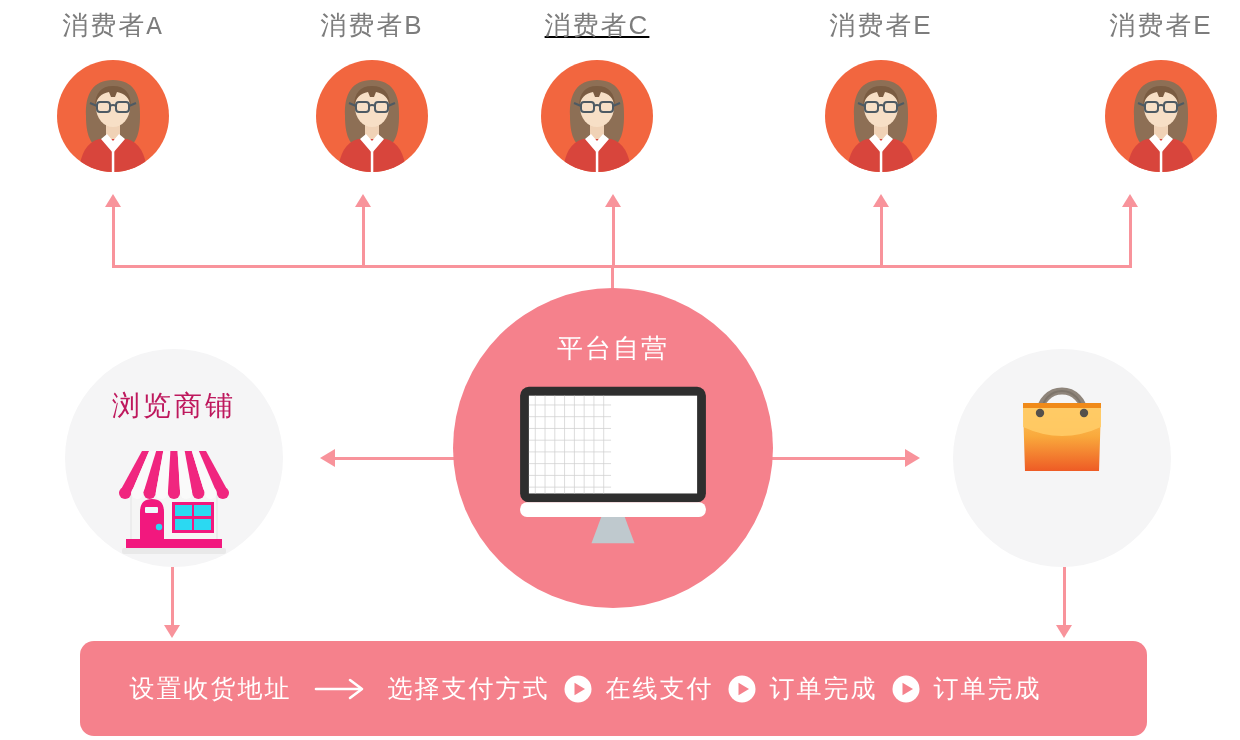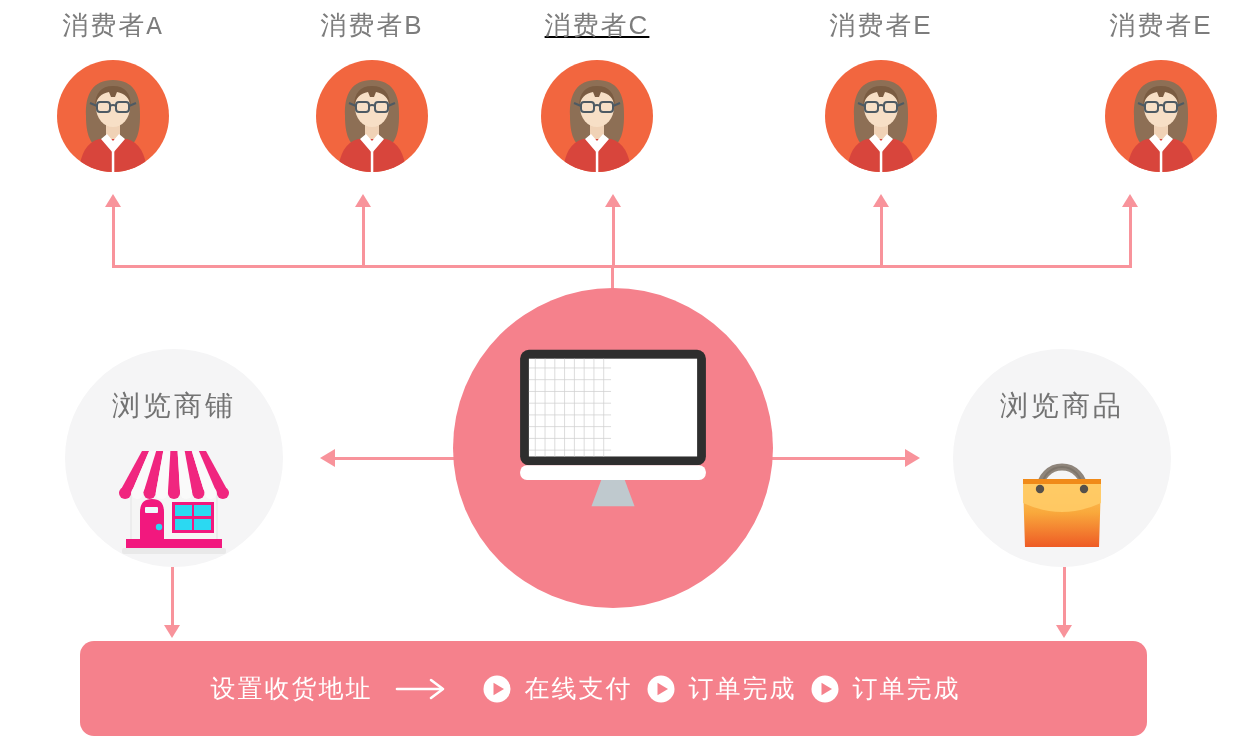--- a/index.html
+++ b/index.html
@@ -61,21 +61,21 @@
   .center-text { margin-top: 42px; text-align: center; color: #ffffff;
     font-size: 26px; line-height: 37px; letter-spacing: 2px; }
   .monitor { margin-top: 14px; }
 
   
   .side-circle { position: absolute; top: 349px; width: 218px; height: 218px;
     border-radius: 50%; background: #F5F5F6;
     display: flex; flex-direction: column; align-items: center; }
   .side-circle.left-node { left: 65px; }
   .side-circle.right-node { left: 953px; }
-  .side-label { margin-top: 38px; font-size: 28px; letter-spacing: 3px; color: #737373; }
+  .side-label { margin-top: 38px; font-size: 28px; letter-spacing: 3px; color: #be185d; }
   .side-icon { margin-top: 6px; }
 
   
   .flow-bar { position: absolute; left: 80px; top: 641px; width: 1067px; height: 95px;
     background: #F5818C; border-radius: 14px; box-sizing: border-box;
     display: flex; align-items: center; justify-content: center;
     padding-right: 56px; color: #ffffff; font-size: 25px; letter-spacing: 2px; }
   .flow-step { white-space: nowrap; }
   .flow-arrow-long { margin: 0 16px 0 22px; display: block; }
   .play { width: 28px; height: 28px; margin: 0 14px; display: block; }
@@ -253,20 +253,21 @@
     <div class="shaft-v"></div>
     <div class="head"></div>
   </div>
   <div class="down-arrow da-right">
     <div class="shaft-v"></div>
     <div class="head"></div>
   </div>
 
   <div class="center-circle">
     <div class="center-text">
+      <div>平台自营</div>
     </div>
     <svg class="monitor" width="196" height="178" viewBox="0 0 200 182">
       <rect x="5" y="6" width="190" height="118" rx="9" fill="#2E2E2E"></rect>
       <rect x="14" y="15" width="172" height="100" fill="#FFFFFF"></rect>
       <rect x="14" y="15" width="84" height="100" fill="url(#gridPat)"></rect>
       <rect x="5" y="124" width="190" height="15" rx="7" fill="#FFFFFF"></rect>
       <path d="M88 139 L112 139 L122 166 L78 166 Z" fill="#BFC9CE"></path>
     </svg>
   </div>
 
@@ -303,38 +304,38 @@
       <rect x="66" y="74" width="17" height="11" fill="#2BD9F2"></rect>
       <rect x="85" y="74" width="17" height="11" fill="#2BD9F2"></rect>
       <rect x="66" y="88" width="17" height="11" fill="#2BD9F2"></rect>
       <rect x="85" y="88" width="17" height="11" fill="#2BD9F2"></rect>
       <rect x="17" y="108" width="96" height="9" fill="#F2187E"></rect>
       <rect x="13" y="117" width="104" height="6" rx="2" fill="#E9E9E9"></rect>
     </svg>
   </div>
 
   <div class="side-circle right-node">
-    <div class="side-label">浏览商品</div>
     <svg class="side-icon" width="120" height="122" viewBox="0 0 120 122">
       <path d="M38 58 A22 22 0 1 1 82 58" fill="none" stroke="#8F857B" stroke-width="7" stroke-linecap="round"></path>
       <path d="M40 56 A20 20 0 1 1 80 56" fill="none" stroke="#6E655C" stroke-width="2" opacity="0.5"></path>
       <rect x="21" y="48" width="78" height="9" fill="#F08A19"></rect>
       <path d="M21 53 L99 53 L97 116 L23 116 Z" fill="url(#bagGrad)"></path>
       <path d="M21 53 L99 53 L99 72 Q60 90 21 72 Z" fill="#FFCB66" opacity="0.9"></path>
       <circle cx="38" cy="58" r="4.2" fill="#55504B"></circle>
       <circle cx="82" cy="58" r="4.2" fill="#55504B"></circle>
     </svg>
   </div>
 
   <div class="flow-bar">
     <span class="flow-step">设置收货地址</span>
     <svg class="flow-arrow-long" width="58" height="26" viewBox="0 0 58 26">
       <path d="M2 13 H46" stroke="#FFFFFF" stroke-width="2.6" stroke-linecap="round" fill="none"></path>
       <path d="M36 4 L48 13 L36 22" stroke="#FFFFFF" stroke-width="2.6" stroke-linecap="round" stroke-linejoin="round" fill="none"></path>
     </svg>
+    <span class="flow-step">选择支付方式</span>
     <svg class="play" viewBox="0 0 28 28">
       <circle cx="14" cy="14" r="13.5" fill="#FFFFFF"></circle>
       <polygon points="10.5,7.8 21,14 10.5,20.2" fill="#F5818C"></polygon>
     </svg>
     <span class="flow-step">在线支付</span>
     <svg class="play" viewBox="0 0 28 28">
       <circle cx="14" cy="14" r="13.5" fill="#FFFFFF"></circle>
       <polygon points="10.5,7.8 21,14 10.5,20.2" fill="#F5818C"></polygon>
     </svg>
     <span class="flow-step">订单完成</span>

